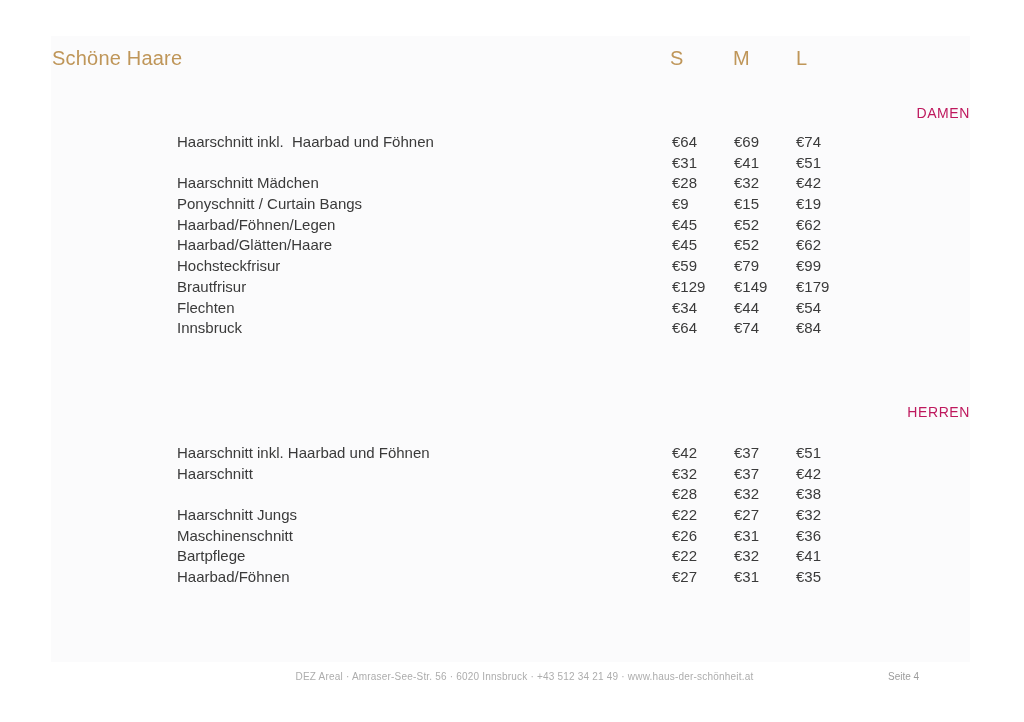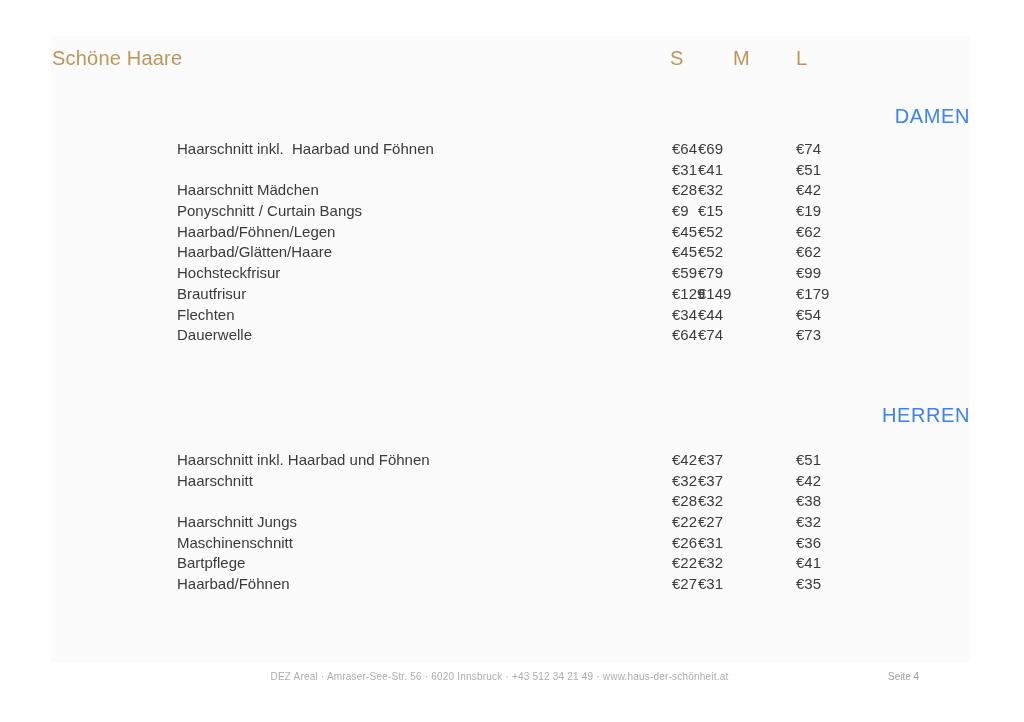--- a/index.html
+++ b/index.html
@@ -19,36 +19,36 @@
     font-size:20px;color:#bf9659;letter-spacing:0.2px;white-space:pre;
   }
   .colh{
     position:absolute;top:11px;font-size:20px;color:#bf9659;white-space:pre;
   }
   .colh-0{left:619px}.colh-1{left:682px}.colh-2{left:745px}
   .section{position:absolute;left:0;right:0;}
   .sec-0{top:69px}
   .sec-1{top:368px}
   .sec-label{
-    margin-left:28px;font-size:20px;letter-spacing:0.6px;
-    color:#3b82f6;white-space:pre;
+    margin-left:28px;font-size:14px;letter-spacing:0.6px;
+    color:#be185d;white-space:pre;
   }
   .sec-0 .rows{margin-top:11px}
   .sec-1 .rows{margin-top:23px}
   .row{
     position:relative;height:20.7px;line-height:20.7px;
     font-size:15px;color:#3a3a3a;
   }
   .row span{position:absolute;top:0;white-space:pre;}
   .svc{left:126px}
   .ps{left:621px}
-  .pm{left:647px}
+  .pm{left:683px}
   .pl{left:745px}
   .footer-address{
-    position:absolute;left:40px;top:671px;width:919px;text-align:center;
+    position:absolute;left:65px;top:671px;width:919px;text-align:center;
     font-size:10px;color:#adadad;letter-spacing:0.2px;white-space:pre;
   }
   .page-number{
     position:absolute;left:888px;top:671px;
     font-size:10px;color:#9c9c9c;white-space:pre;
   }
 </style>
 </head>
 <body>
 
@@ -118,24 +118,24 @@
   </div>
 
   <div class="row">
     <span class="svc">Flechten</span>
     <span class="ps">€34</span>
     <span class="pm">€44</span>
     <span class="pl">€54</span>
   </div>
 
   <div class="row">
-    <span class="svc">Dauerwelle</span>
+    <span class="svc">Innsbruck</span>
     <span class="ps">€64</span>
     <span class="pm">€74</span>
-    <span class="pl">€73</span>
+    <span class="pl">€84</span>
   </div>
 </div>
   </div>
 
   <div class="section sec-1">
     <div class="sec-label">HERREN</div>
     <div class="rows">
   <div class="row">
     <span class="svc">Haarschnitt inkl. Haarbad und Föhnen</span>
     <span class="ps">€42</span>

